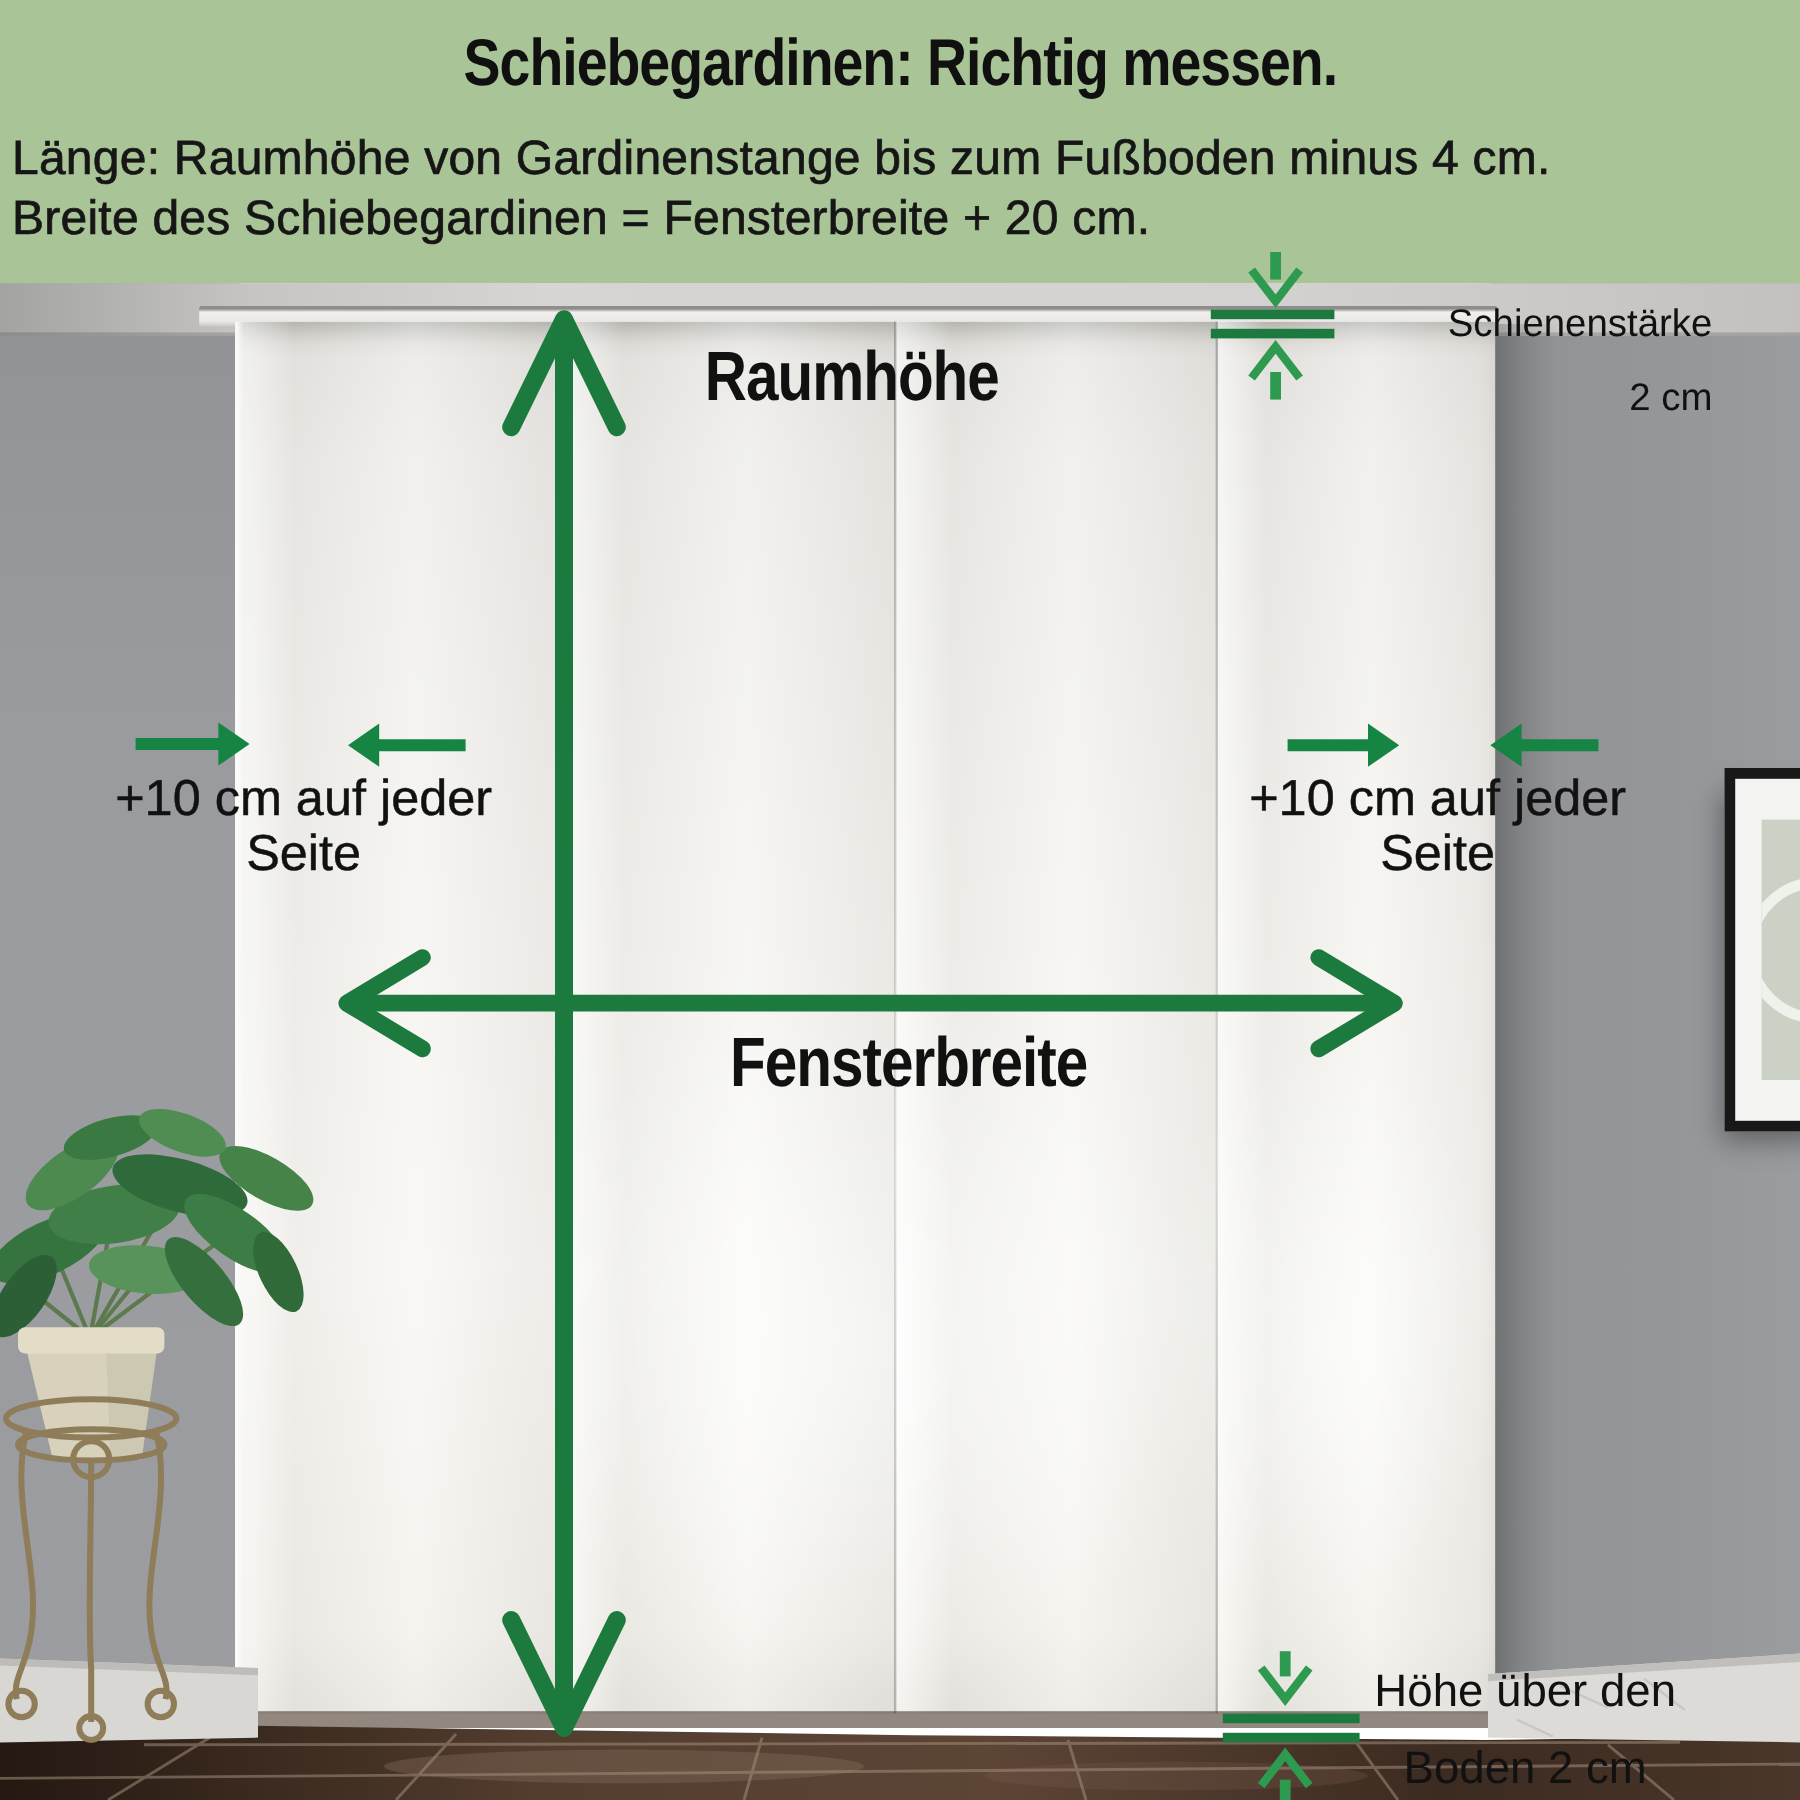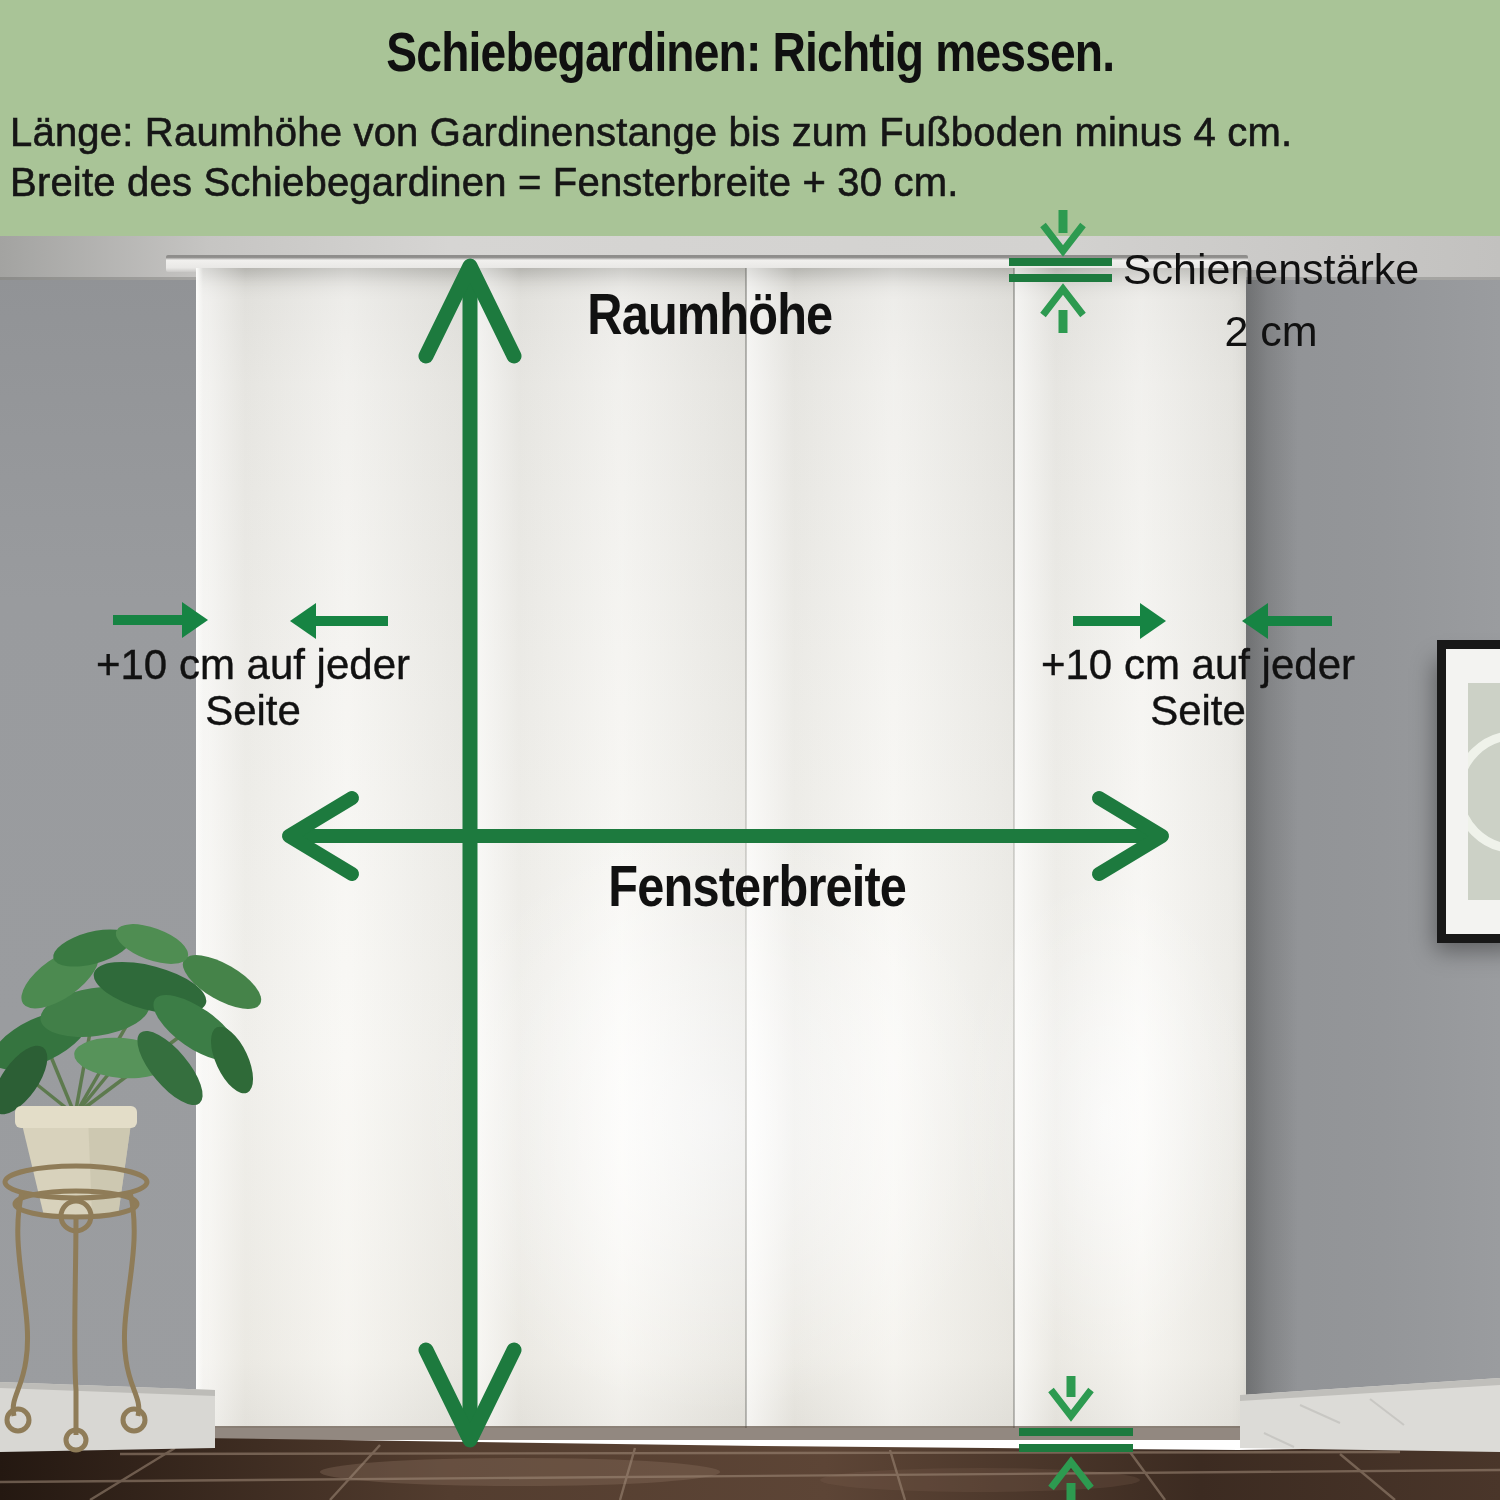--- a/index.html
+++ b/index.html
@@ -58,21 +58,21 @@
   .instr1{top:110px;} .instr2{top:160px;}
 
   
   .label{position:absolute;color:#111;}
   .lbl-big{font-size:58px;}
   .lbl-raumhoehe{left:545px;top:280px;width:330px;text-align:center;}
   .lbl-fensterbreite{left:580px;top:852px;width:405px;}
   .two-line{font-size:42px;text-align:center;line-height:46px;-webkit-text-stroke:.4px #141414;}
   .lbl-plus10-left{left:73px;top:642px;width:360px;}
   .lbl-plus10-right{left:1018px;top:642px;width:360px;}
-  .lbl-schiene{left:1115px;top:248px;width:312px;font-size:43px;text-align:center;line-height:42px;}
+  .lbl-schiene{left:1115px;top:248px;width:312px;font-size:32px;text-align:right;line-height:42px;}
   .lbl-schiene .val{display:block;margin-top:20px;}
   .lbl-hoehe{left:1110px;top:1390px;width:322px;font-size:38px;text-align:center;line-height:40px;}
   .lbl-hoehe .l2{display:block;margin-top:24px;}
   .two-line span{display:block;}
 
   
   .st-dark{stroke:var(--arrow-dark,#1d7a3e);fill:none;stroke-linecap:round;stroke-linejoin:round;}
   .st-solid-line{stroke:var(--arrow-solid,#168443);fill:none;stroke-linecap:butt;}
   .fl-solid{fill:var(--arrow-solid,#168443);}
   .st-light{stroke:var(--arrow-light,#2d9a50);fill:none;stroke-linecap:butt;stroke-linejoin:miter;}
@@ -181,21 +181,21 @@
         <circle cx="76" cy="520" r="10"></circle>
       </g>
     </svg>
   </div>
 
   <div class="header-band">
     <div class="title-row">
       <span class="cond">Schiebegardinen: Richtig messen.</span>
     </div>
     <div class="instr instr1">Länge: Raumhöhe von Gardinenstange bis zum Fußboden minus 4 cm.</div>
-    <div class="instr instr2">Breite des Schiebegardinen = Fensterbreite + 30 cm.</div>
+    <div class="instr instr2">Breite des Schiebegardinen = Fensterbreite + 20 cm.</div>
   </div>
 
   <svg class="annot-svg" width="1500" height="1500" viewBox="0 0 1500 1500">
 
     <g>
       <line class="st-dark" x1="470" y1="272" x2="470" y2="1438" stroke-width="15"></line>
       <path class="st-dark" d="M426,356 L470,266 L514,356" stroke-width="15"></path>
       <path class="st-dark" d="M426,1350 L470,1440 L514,1350" stroke-width="15"></path>
     </g>
 
@@ -249,13 +249,17 @@
     <span>Seite</span>
   </div>
   <div class="label two-line lbl-plus10-right">
     <span>+10 cm auf jeder</span>
     <span>Seite</span>
   </div>
   <div class="label lbl-schiene">
     <span>Schienenstärke</span>
     <span class="val">2 cm</span>
   </div>
+  <div class="label lbl-hoehe">
+    <span>Höhe über den</span>
+    <span class="l2">Boden 2 cm</span>
+  </div>
 </div>
 
 </body></html>

